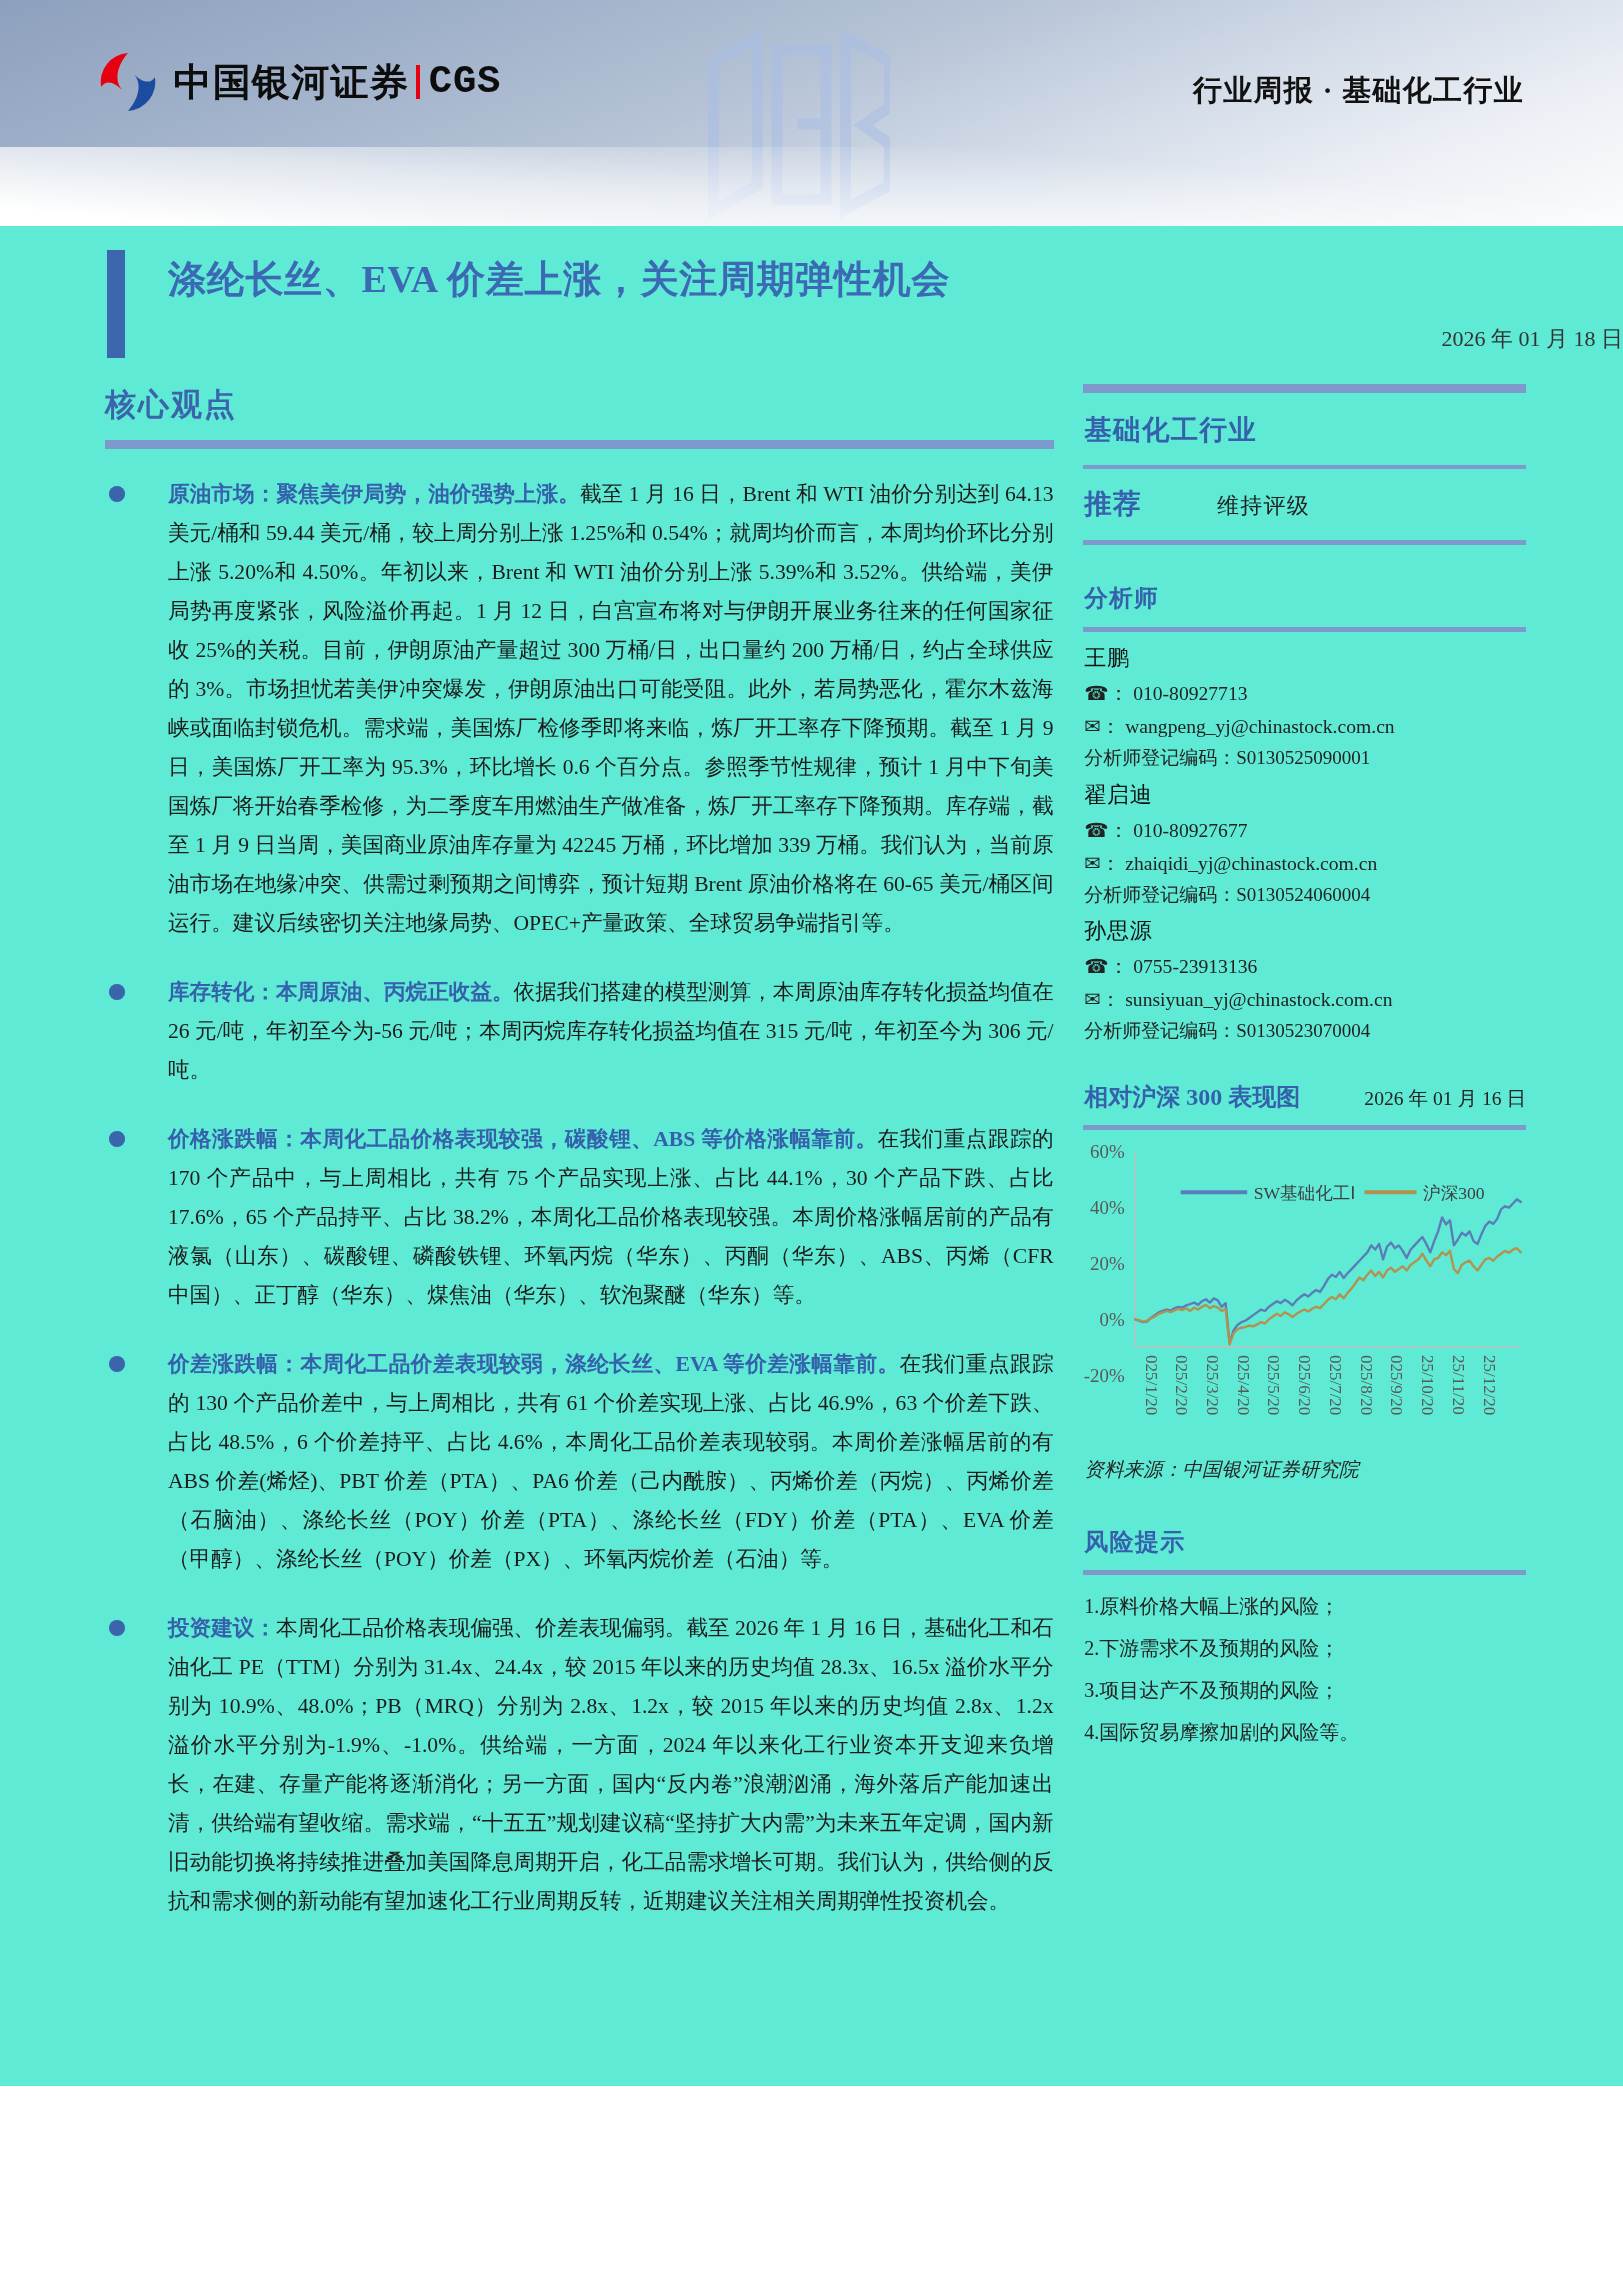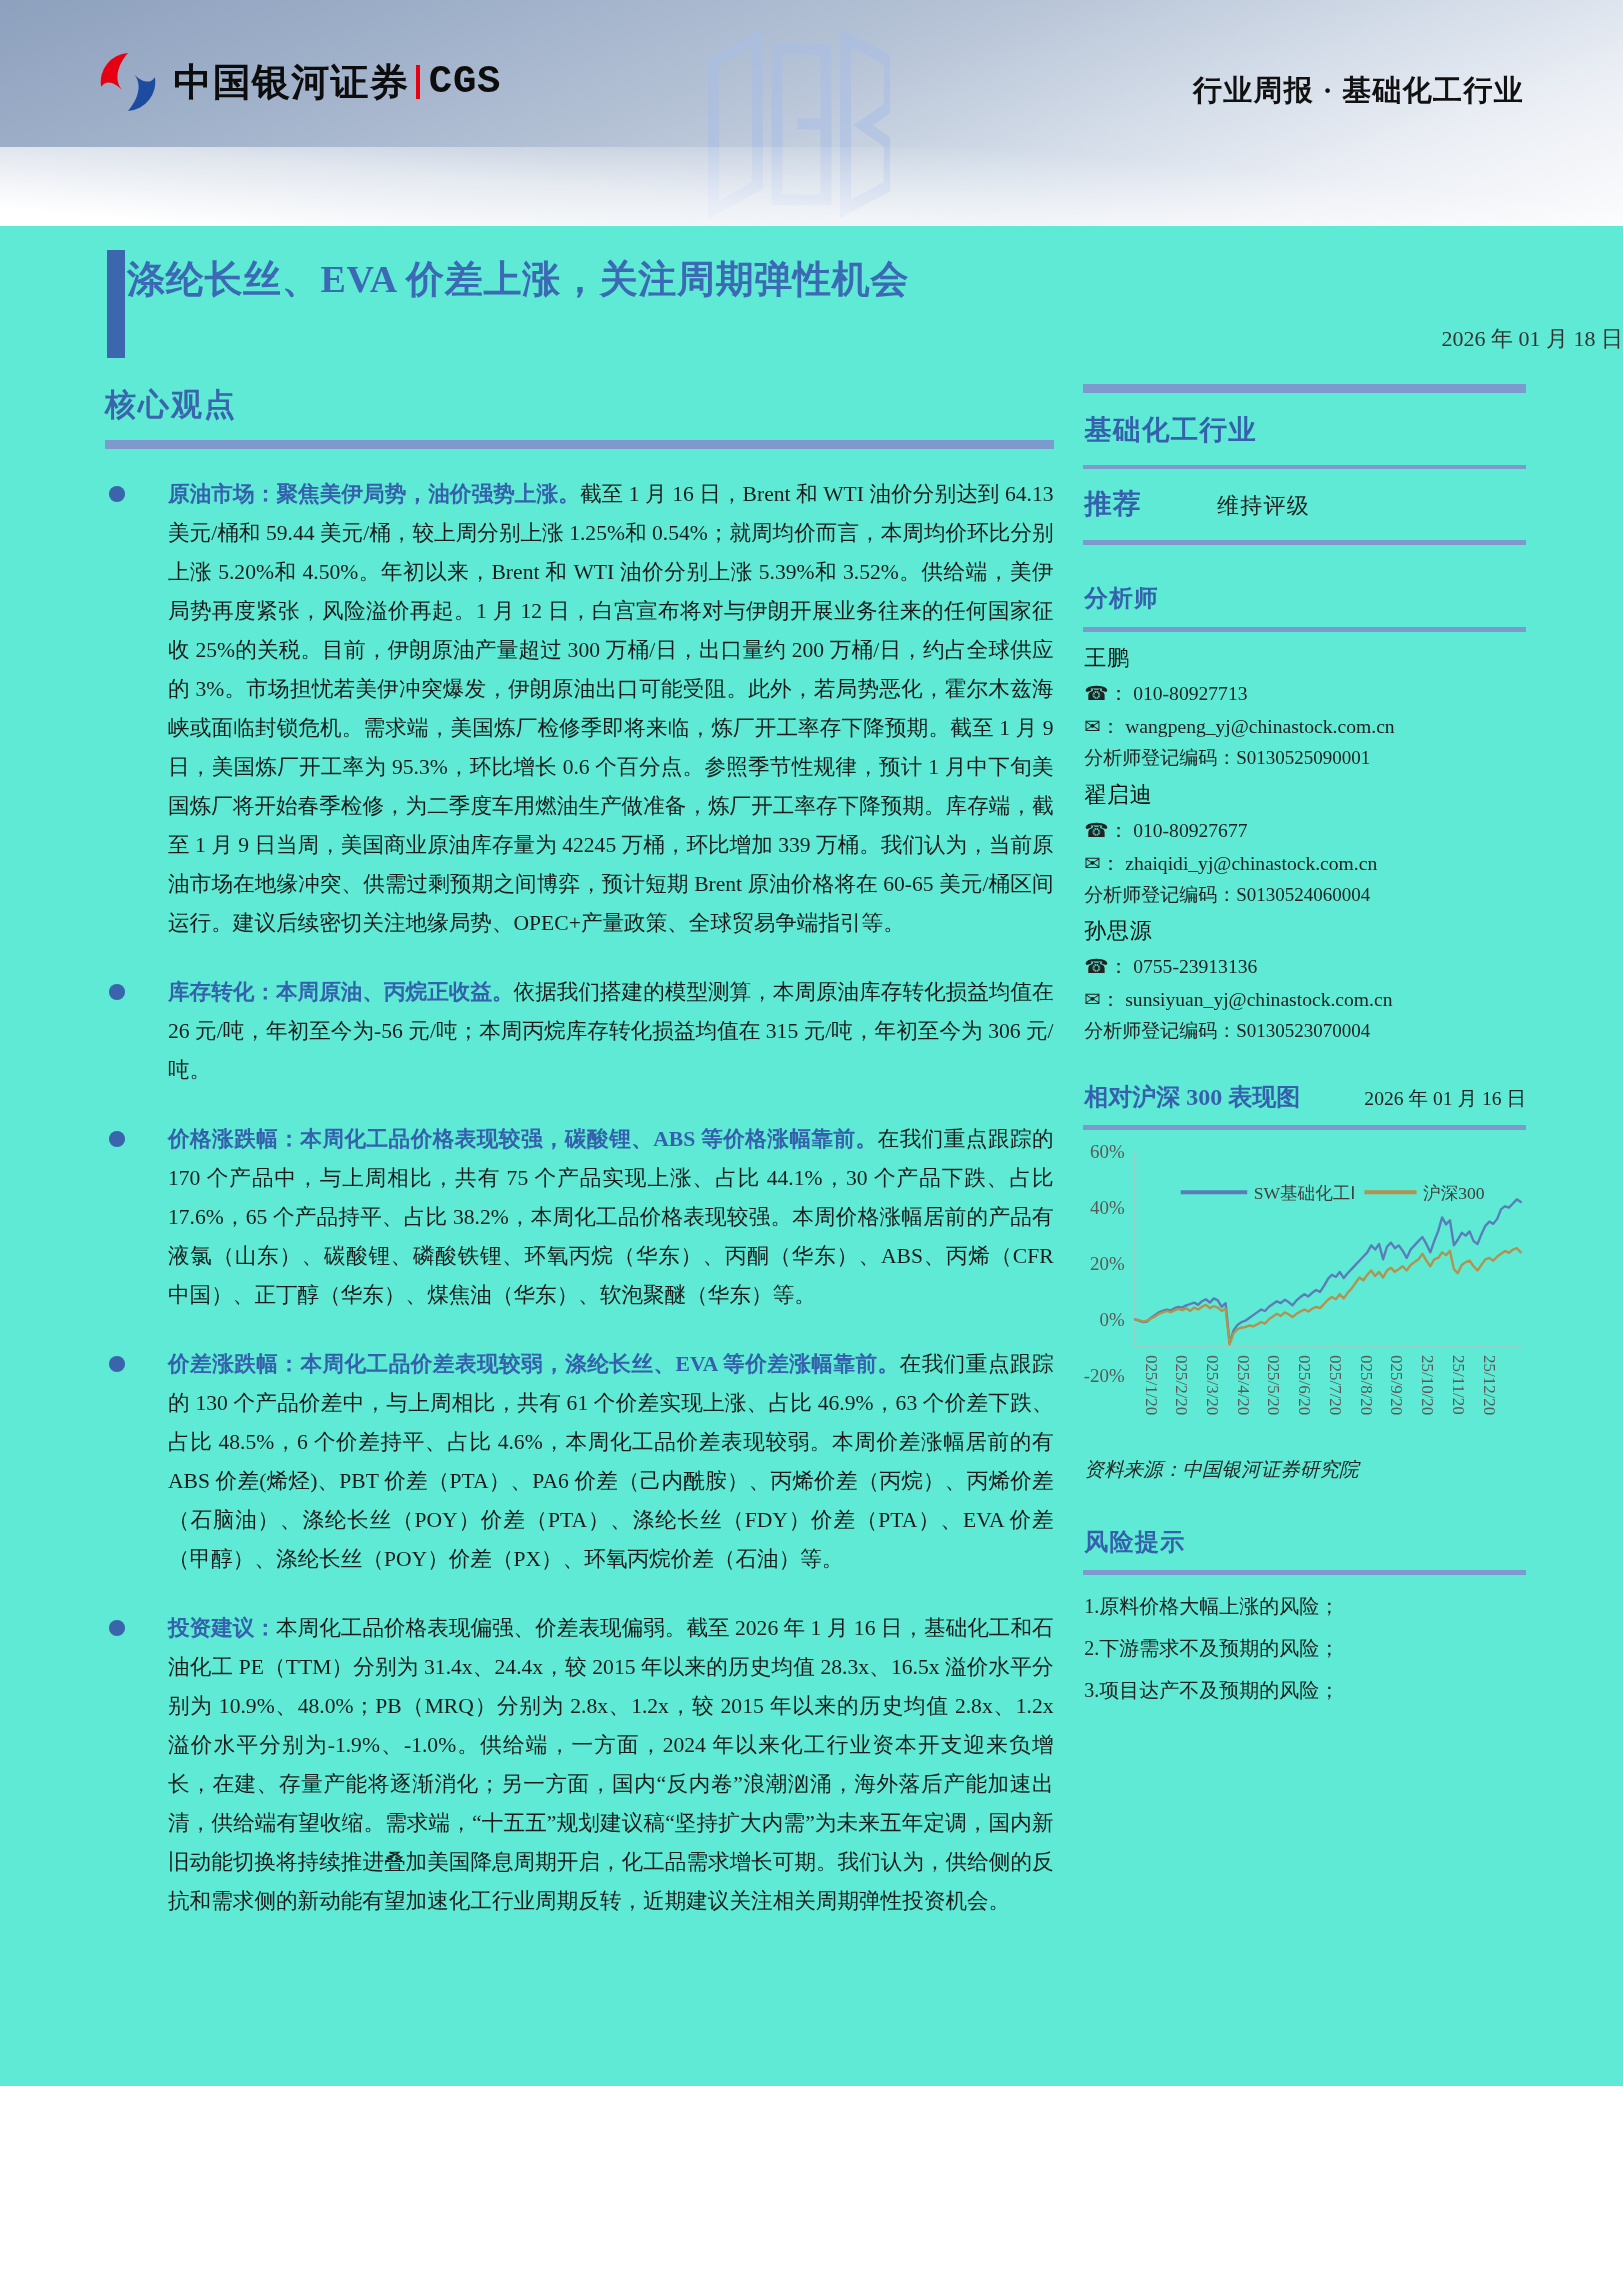--- a/index.html
+++ b/index.html
@@ -14,21 +14,21 @@
   .watermark { position:absolute; left:694px; top:6.5px; width:196px; height:226px; opacity:0.55; }
   .brand { position:absolute; left:97px; top:51px; display:flex; align-items:center; }
   .brand-text { font-family:"Liberation Sans", sans-serif; font-weight:bold; font-size:38px; color:#0d0d0d; letter-spacing:1.3px; margin-left:14.4px; }
   .brand-divider { width:3.9px; height:34px; background:#e60012; margin:0 9.2px 0 6.5px; }
   .brand-en { font-family:Liberation Mono, monospace; font-weight:bold; font-size:39px; color:#0d0d0d; letter-spacing:0.7px; }
   .report-type { position:absolute; right:99px; top:71px; font-size:29px; font-weight:bold; color:#111; letter-spacing:1.3px; }
 
   
   .title-section { position:relative; margin:27.5px 97px 0 107px; }
   .title-bar { position:absolute; left:0; top:-3.9px; width:17.7px; height:108px; background:#3c67ae; }
-  .page-title { padding-left:20px; font-size:38px; font-weight:bold; color:#3c69b4; letter-spacing:0.7px; }
+  .page-title { padding-left:20px; font-size:38px; font-weight:bold; color:#3c69b4; letter-spacing:0.7px;margin-left:41px; }
   .title-date { margin-top:19.6px; text-align:right; font-size:22px; color:#333; }
 
   
   .content { display:flex; margin:30px 97px 0 105px; gap:29.4px; }
   .left-col { width:949px; }
   .right-col { width:443px; }
 
   .core-heading { font-size:31px; font-weight:bold; color:#3a64ac; letter-spacing:2px; }
   .core-rule { height:8.5px; background:#7e99cb; margin:14.4px 0 26px 0; }
 
@@ -178,20 +178,21 @@
           </svg>
       </div>
       <div class="chart-source">资料来源：中国银河证券研究院</div>
 
       <div class="risk-heading">风险提示</div>
       <div class="side-rule"></div>
       <div class="risks" id="risks">
           <div class="risk-item">1.原料价格大幅上涨的风险；</div>
           <div class="risk-item">2.下游需求不及预期的风险；</div>
           <div class="risk-item">3.项目达产不及预期的风险；</div>
+          <div class="risk-item">4.国际贸易摩擦加剧的风险等。</div>
         </div>
     </div>
   </div>
 
   <div class="footer">
     <span>www.chinastock.com.cn</span>
     <span>证券研究报告</span>
     <span>请务必阅读正文最后的中国银河证券股份有限公司免责声明</span>
   </div>
 

